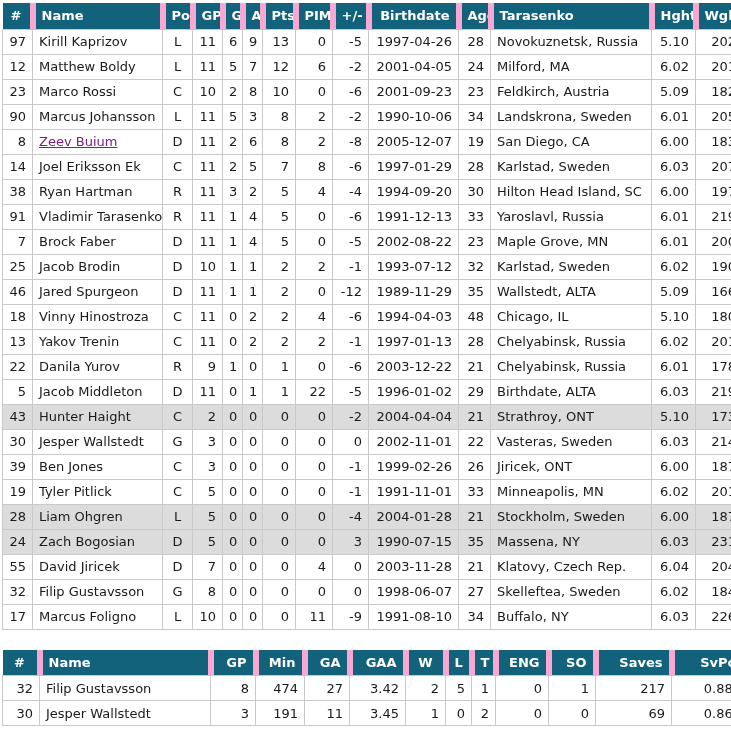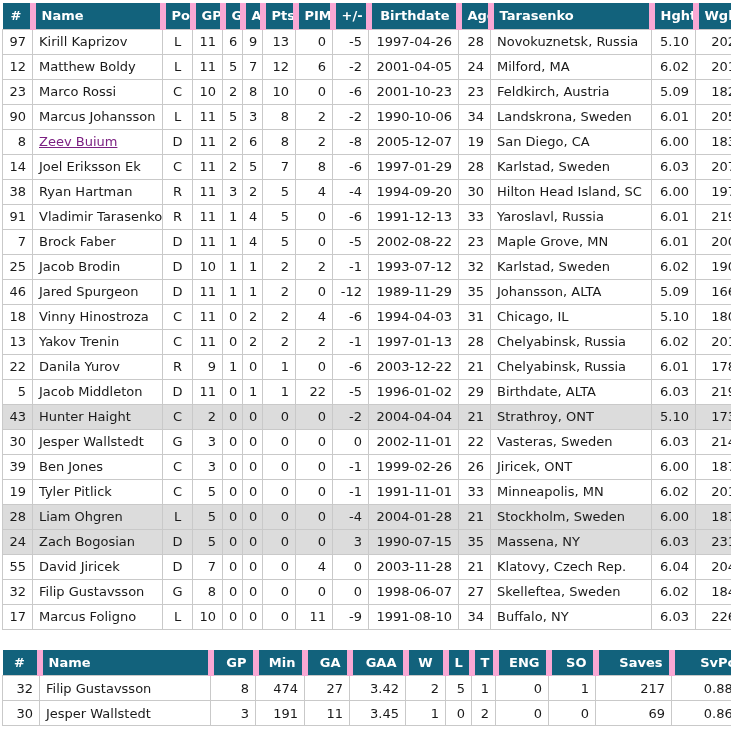--- a/index.html
+++ b/index.html
@@ -118,21 +118,21 @@
           <tr>
             <td class="a-r">23</td>
             <td class="a-l">Marco Rossi</td>
             <td class="a-c">C</td>
             <td class="a-r">10</td>
             <td class="a-r">2</td>
             <td class="a-r">8</td>
             <td class="a-r">10</td>
             <td class="a-r">0</td>
             <td class="a-r">-6</td>
-            <td class="a-r">2001-10-23</td>
+            <td class="a-r">2001-09-23</td>
             <td class="a-r">23</td>
             <td class="a-l">Feldkirch, Austria</td>
             <td class="a-r">5.09</td>
             <td class="a-r">182</td>
           </tr>
           <tr>
             <td class="a-r">90</td>
             <td class="a-l">Marcus Johansson</td>
             <td class="a-c">L</td>
             <td class="a-r">11</td>
@@ -248,36 +248,36 @@
             <td class="a-l">Jared Spurgeon</td>
             <td class="a-c">D</td>
             <td class="a-r">11</td>
             <td class="a-r">1</td>
             <td class="a-r">1</td>
             <td class="a-r">2</td>
             <td class="a-r">0</td>
             <td class="a-r">-12</td>
             <td class="a-r">1989-11-29</td>
             <td class="a-r">35</td>
-            <td class="a-l">Johansson, ALTA</td>
+            <td class="a-l">Wallstedt, ALTA</td>
             <td class="a-r">5.09</td>
             <td class="a-r">166</td>
           </tr>
           <tr>
             <td class="a-r">18</td>
             <td class="a-l">Vinny Hinostroza</td>
             <td class="a-c">C</td>
             <td class="a-r">11</td>
             <td class="a-r">0</td>
             <td class="a-r">2</td>
             <td class="a-r">2</td>
             <td class="a-r">4</td>
             <td class="a-r">-6</td>
             <td class="a-r">1994-04-03</td>
-            <td class="a-r">31</td>
+            <td class="a-r">48</td>
             <td class="a-l">Chicago, IL</td>
             <td class="a-r">5.10</td>
             <td class="a-r">180</td>
           </tr>
           <tr>
             <td class="a-r">13</td>
             <td class="a-l">Yakov Trenin</td>
             <td class="a-c">C</td>
             <td class="a-r">11</td>
             <td class="a-r">0</td>

